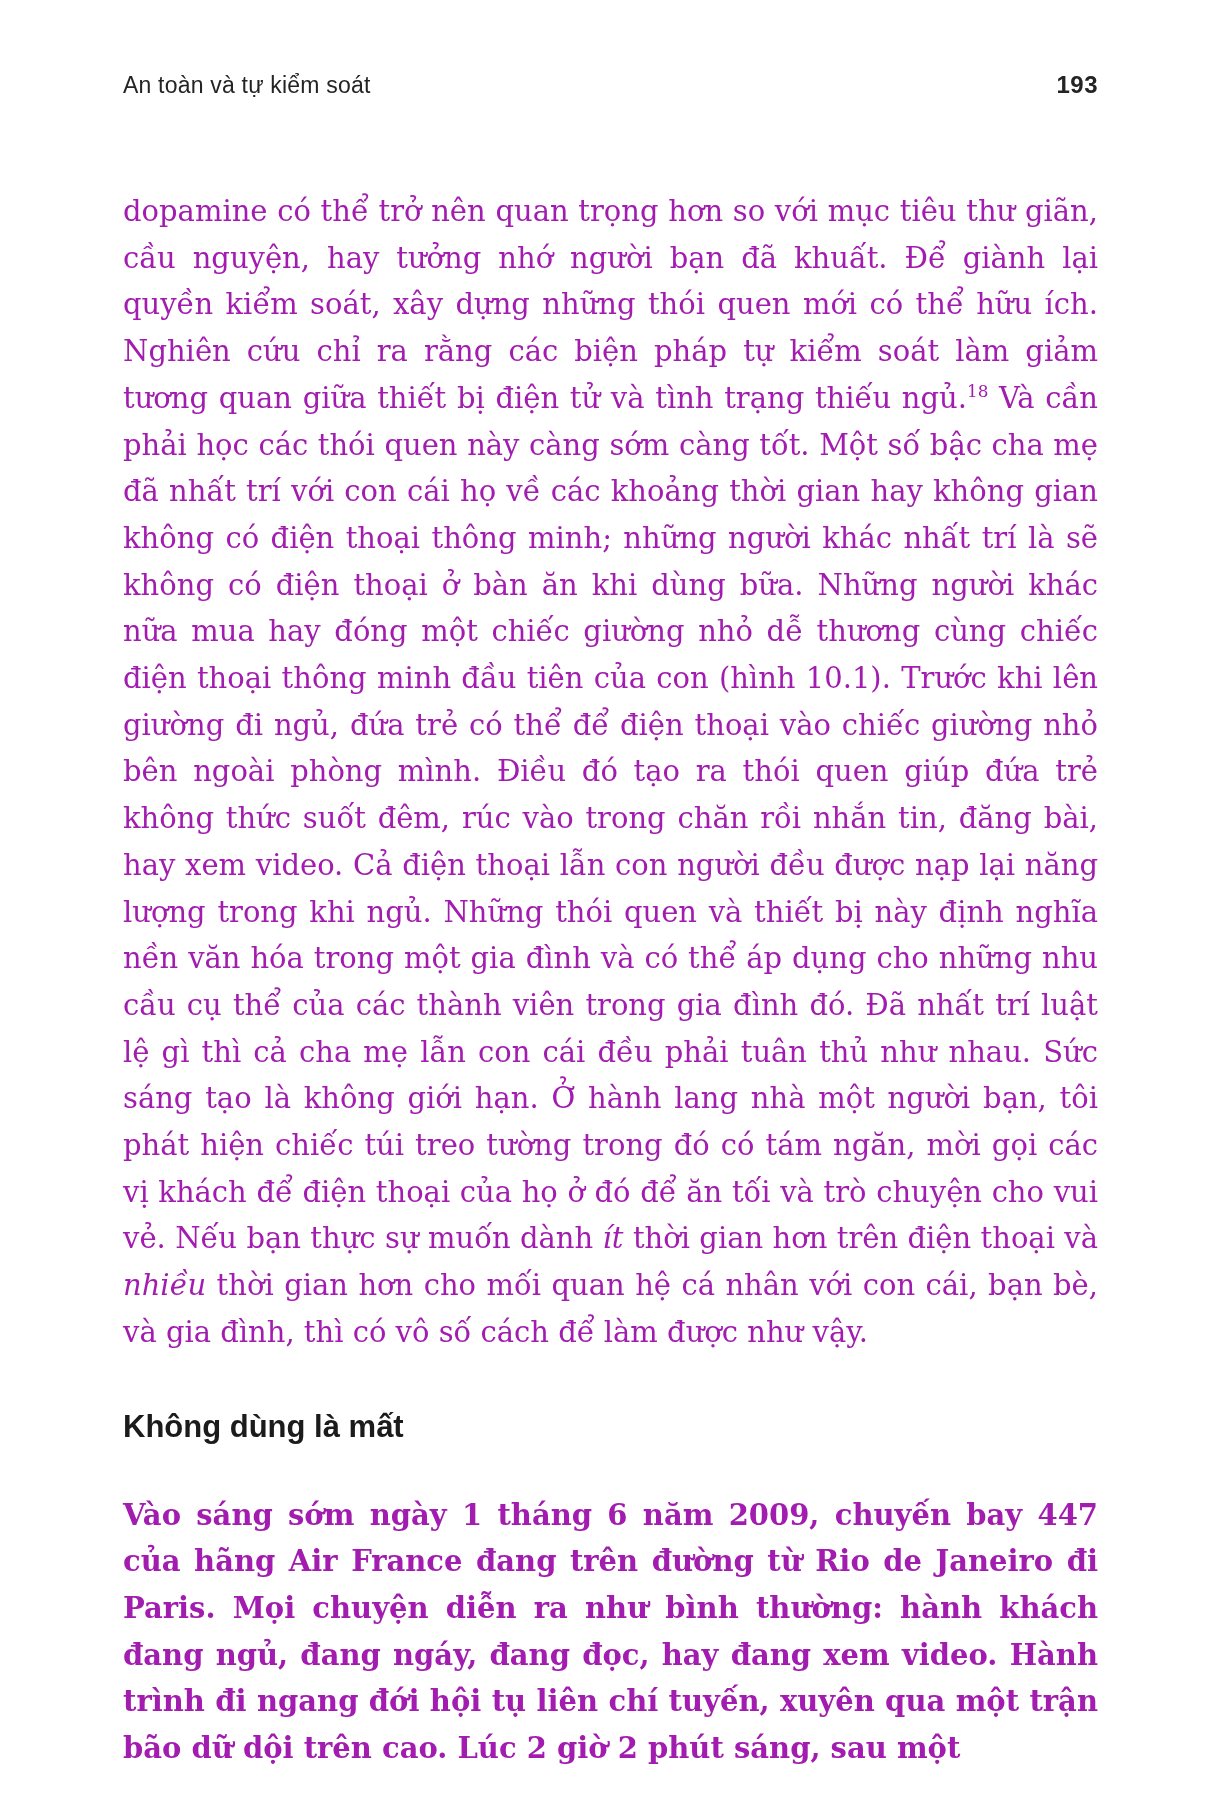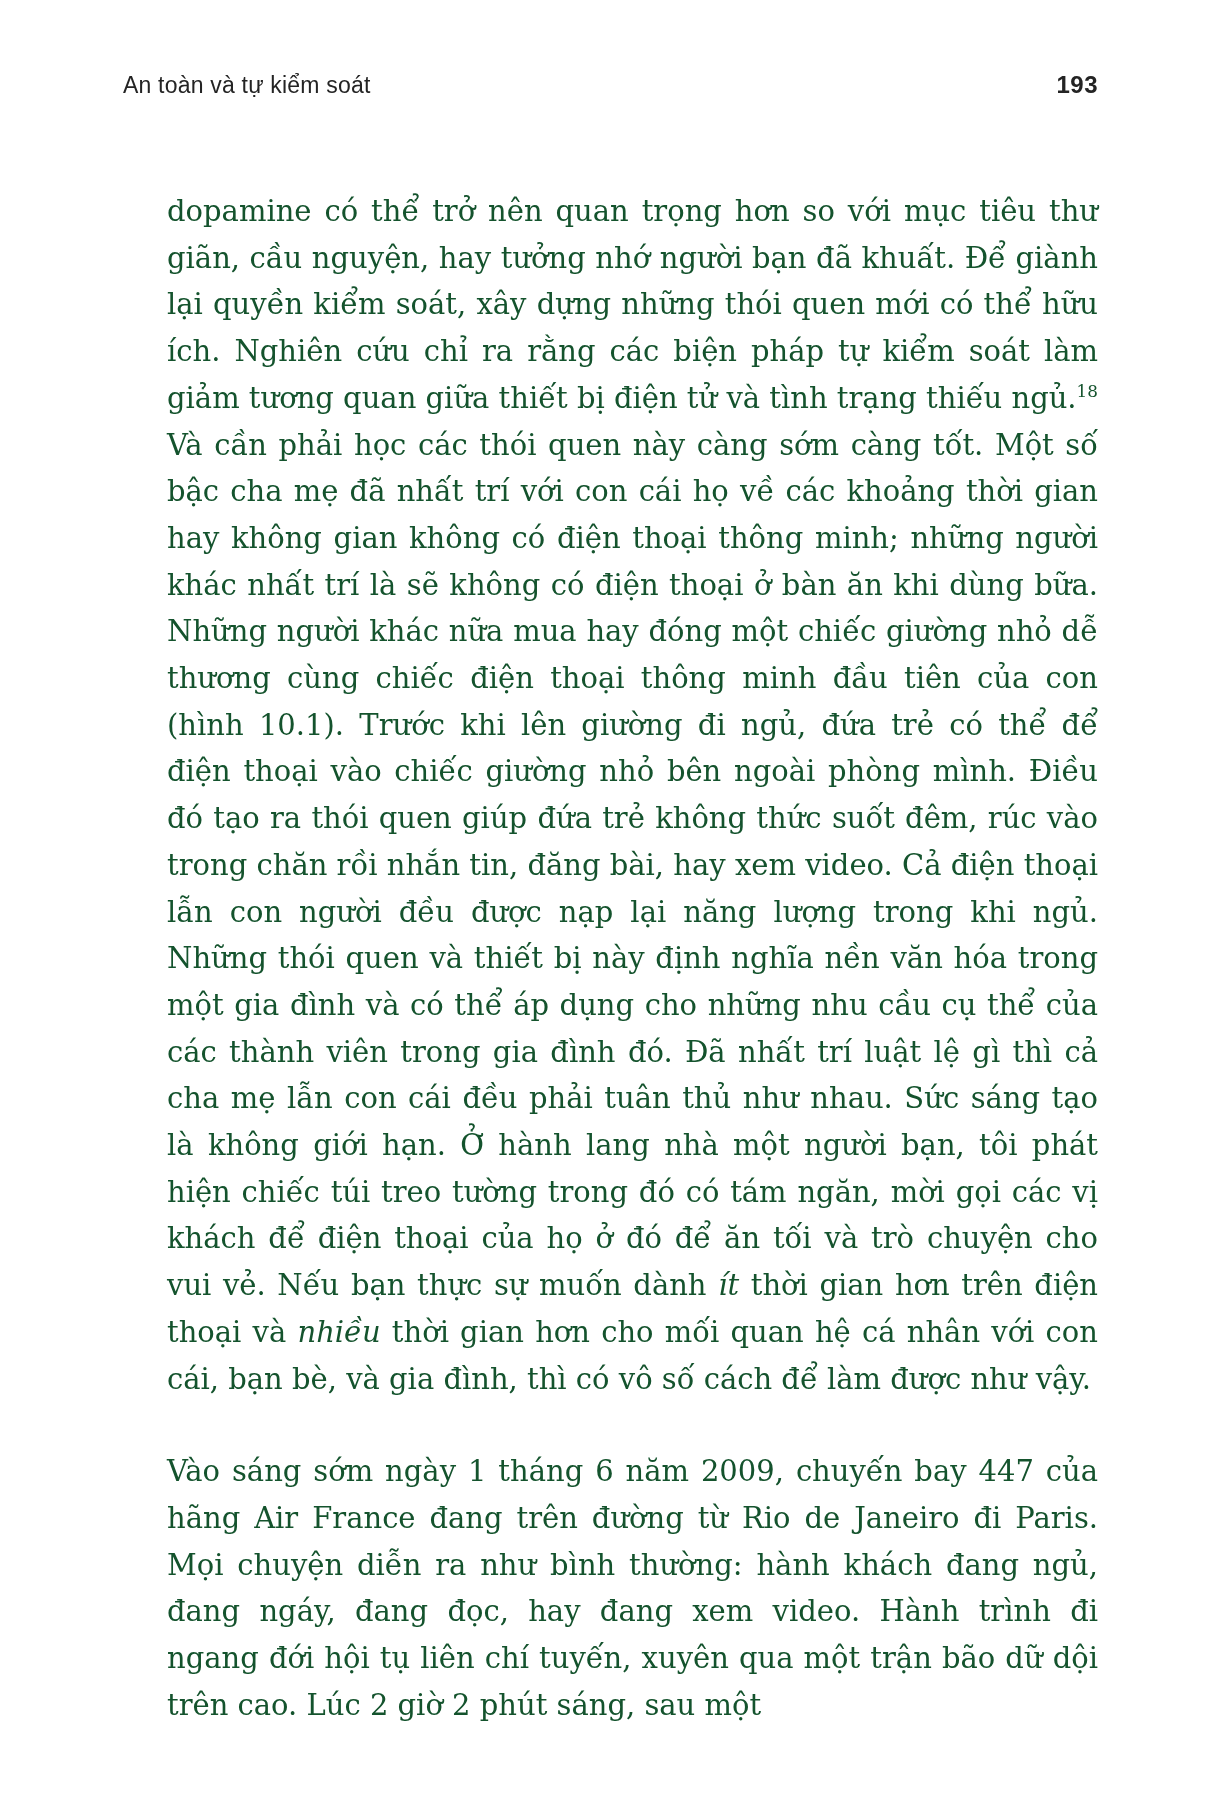--- a/index.html
+++ b/index.html
@@ -35,25 +35,24 @@
     font-weight: 700;
     color: #242424;
     letter-spacing: 0.5px;
   }
   .body-text {
     font-size: 29px;
     line-height: 46.7px;
     text-align: justify;
     text-align-last: left;
     hyphens: none;
-    color: #14532d;
-    margin-left: 44px;
+    color: #a21caf;
   }
   .para-1 { margin-top: 88px; }
-  .para-2 { margin-top: 46px; }
+  .para-2 { margin-top: 46px; font-weight: bold; }
   .body-text sup {
     font-size: 0.58em;
     line-height: 0;
     vertical-align: super;
   }
   .body-text em { font-style: italic; }
   .section-heading {
     margin-top: 52px;
     font-family: "Liberation Sans", sans-serif;
     font-weight: 700;
@@ -67,16 +66,17 @@
 
 <div class="page">
 
   <div class="running-header">
     <span class="running-title">An toàn và tự kiểm soát</span>
     <span class="page-number">193</span>
   </div>
 
   <p class="body-text para-1"><span>dopamine có thể trở nên quan trọng hơn so với mục tiêu thư giãn, cầu nguyện, hay tưởng nhớ người bạn đã khuất. Để giành lại quyền kiểm soát, xây dựng những thói quen mới có thể hữu ích. Nghiên cứu chỉ ra rằng các biện pháp tự kiểm soát làm giảm tương quan giữa thiết bị điện tử và tình trạng thiếu ngủ.</span><sup>18</sup><span> Và cần phải học các thói quen này càng sớm càng tốt. Một số bậc cha mẹ đã nhất trí với con cái họ về các khoảng thời gian hay không gian không có điện thoại thông minh; những người khác nhất trí là sẽ không có điện thoại ở bàn ăn khi dùng bữa. Những người khác nữa mua hay đóng một chiếc giường nhỏ dễ thương cùng chiếc điện thoại thông minh đầu tiên của con (hình 10.1). Trước khi lên giường đi ngủ, đứa trẻ có thể để điện thoại vào chiếc giường nhỏ bên ngoài phòng mình. Điều đó tạo ra thói quen giúp đứa trẻ không thức suốt đêm, rúc vào trong chăn rồi nhắn tin, đăng bài, hay xem video. Cả điện thoại lẫn con người đều được nạp lại năng lượng trong khi ngủ. Những thói quen và thiết bị này định nghĩa nền văn hóa trong một gia đình và có thể áp dụng cho những nhu cầu cụ thể của các thành viên trong gia đình đó. Đã nhất trí luật lệ gì thì cả cha mẹ lẫn con cái đều phải tuân thủ như nhau. Sức sáng tạo là không giới hạn. Ở hành lang nhà một người bạn, tôi phát hiện chiếc túi treo tường trong đó có tám ngăn, mời gọi các vị khách để điện thoại của họ ở đó để ăn tối và trò chuyện cho vui vẻ. Nếu bạn thực sự muốn dành </span><em>ít</em><span> thời gian hơn trên điện thoại và </span><em>nhiều</em><span> thời gian hơn cho mối quan hệ cá nhân với con cái, bạn bè, và gia đình, thì có vô số cách để làm được như vậy.</span></p>
 
+  <h2 class="section-heading">Không dùng là mất</h2>
 
   <p class="body-text para-2">Vào sáng sớm ngày 1 tháng 6 năm 2009, chuyến bay 447 của hãng Air France đang trên đường từ Rio de Janeiro đi Paris. Mọi chuyện diễn ra như bình thường: hành khách đang ngủ, đang ngáy, đang đọc, hay đang xem video. Hành trình đi ngang đới hội tụ liên chí tuyến, xuyên qua một trận bão dữ dội trên cao. Lúc 2 giờ 2 phút sáng, sau một</p>
 
 </div>
 
 </body></html>

